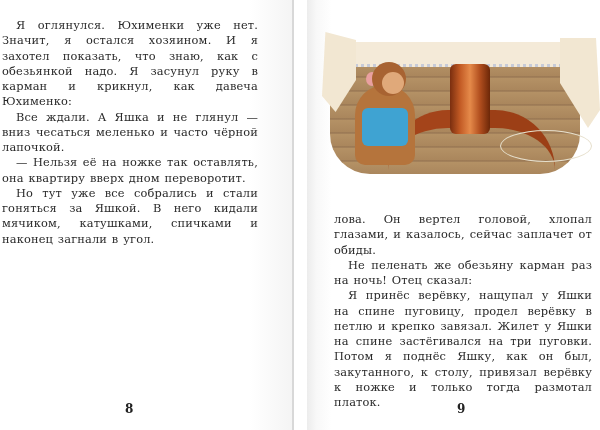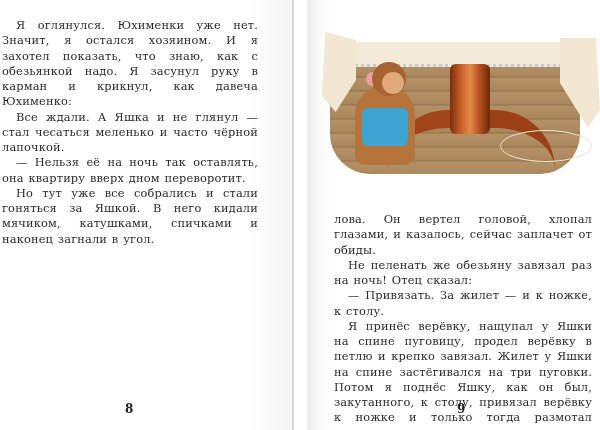--- a/index.html
+++ b/index.html
@@ -100,35 +100,34 @@
   }
 </style>
 </head>
 <body>
 
 <div class="spread">
 
   <div class="page page-left">
     <div class="text left-text">
       <p>Я оглянулся. Юхименки уже нет. Значит, я остался хозяином. И я захотел показать, что знаю, как с обезьянкой надо. Я засунул руку в карман и крикнул, как давеча Юхименко:</p>
-      <p>Все ждали. А Яшка и не глянул — стал чесаться меленько и часто чёрной лапочкой.</p>
-      <p>— Нельзя её на ночь так оставлять, она квартиру вверх дном переворотит.</p>
+      <p>Все ждали. А Яшка и не глянул — вниз чесаться меленько и часто чёрной лапочкой.</p>
+      <p>— Нельзя её на ножке так оставлять, она квартиру вверх дном переворотит.</p>
       <p>Но тут уже все собрались и стали гоняться за Яшкой. В него кидали мячиком, катушками, спичками и наконец загнали в угол.</p>
 
     </div>
     <div class="page-num num-left">8</div>
   </div>
 
   <div class="gutter"></div>
 
   <div class="page page-right">
     <div class="text right-text">
       <p class="noindent">лова. Он вертел головой, хлопал глазами, и казалось, сейчас заплачет от обиды.</p>
-      <p>Не пеленать же обезьяну завязал раз на ночь! Отец сказал:</p>
-      <p>— Привязать. За жилет — и к ножке, к столу.</p>
+      <p>Не пеленать же обезьяну карман раз на ночь! Отец сказал:</p>
       <p>Я принёс верёвку, нащупал у Яшки на спине пуговицу, продел верёвку в петлю и крепко завязал. Жилет у Яшки на спине застёгивался на три пуговки. Потом я поднёс Яшку, как он был, закутанного, к столу, привязал верёвку к ножке и только тогда размотал платок.</p>
 
     </div>
     <div class="page-num num-right">9</div>
   </div>
 
   <div class="illus">
     <div class="floor"></div>
     <div class="cloth-top"></div>
     <div class="cloth-left"></div>

